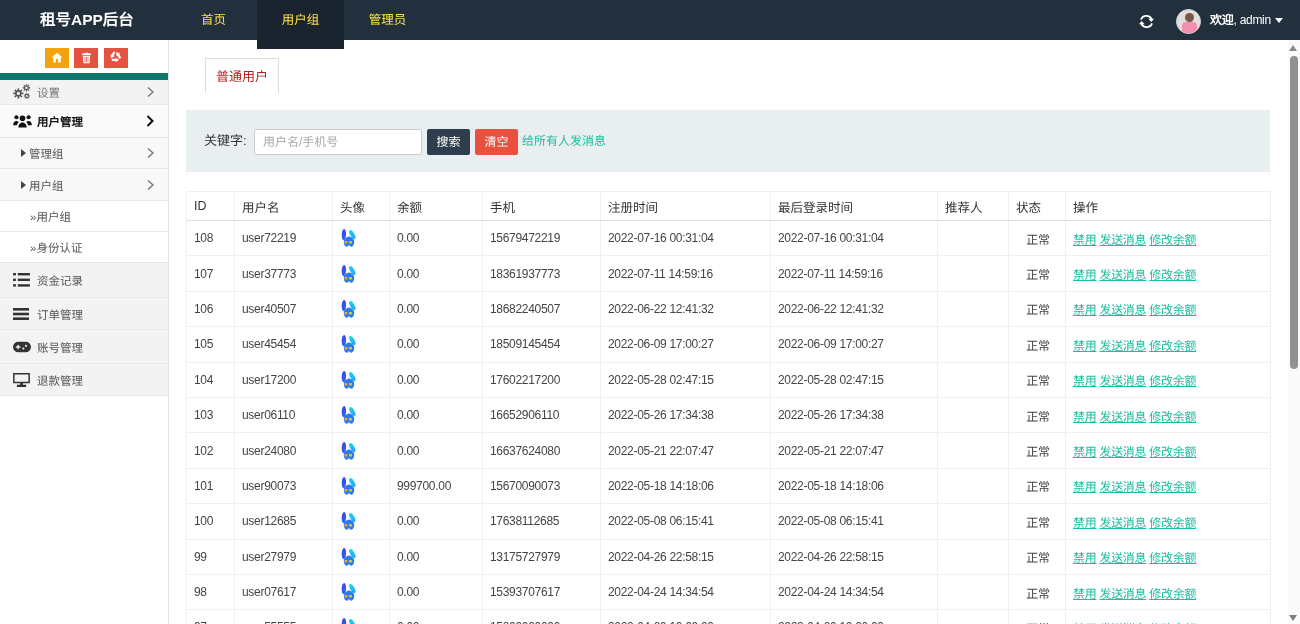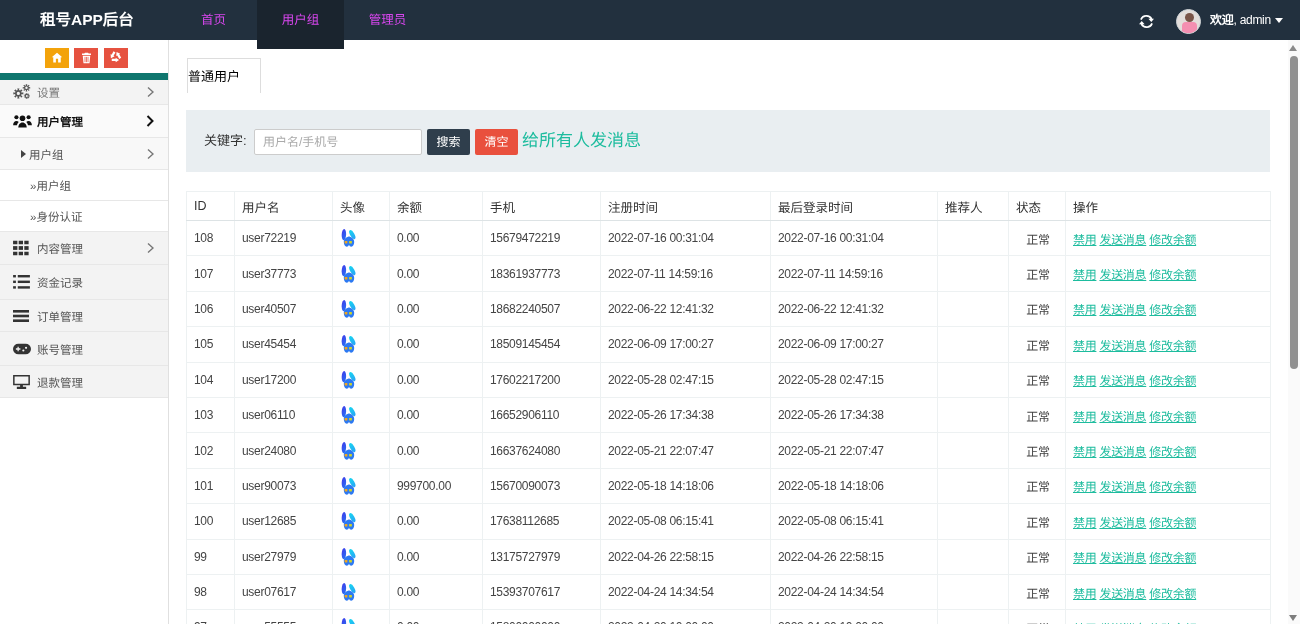--- a/index.html
+++ b/index.html
@@ -1,21 +1,21 @@
 <!DOCTYPE html>
 <html lang="zh-CN"><head>
 <meta charset="utf-8">
 <style>
 *{margin:0;padding:0;box-sizing:border-box}
 html,body{width:1300px;height:624px;overflow:hidden;background:#fff;
   font-family:"Liberation Sans",sans-serif;}
 .navbar{position:absolute;left:0;top:0;width:1300px;height:40px;background:#22303e;z-index:10}
 .brand{position:absolute;left:40px;top:0;line-height:40px;color:#fff;font-size:15.5px;font-weight:bold}
 .nav{position:absolute;left:170px;top:0;height:40px}
-.nav .it{float:left;width:87px;height:49px;line-height:40px;text-align:center;color:#d946ef;font-size:12.5px}
+.nav .it{float:left;width:87px;height:49px;line-height:40px;text-align:center;color:#fde047;font-size:12.5px}
 .nav .active{background:#1a242e}
 .refresh{position:absolute;left:1139px;top:14px}
 .ava{position:absolute;left:1176px;top:9px;width:25px;height:25px;border-radius:50%;background:#e3dedb;overflow:hidden;border:1px solid #cfd3d6}
 .ava .hd{position:absolute;left:8px;top:3px;width:9px;height:9px;border-radius:50%;background:#7a5548}
 .ava .bd{position:absolute;left:5px;top:12px;width:15px;height:13px;border-radius:4px;background:#f48fb1}
 .welc{position:absolute;left:1210px;top:0;line-height:40px;font-weight:bold;white-space:nowrap;color:#fff;font-size:12px;letter-spacing:-0.2px}
 .caret{display:inline-block;width:0;height:0;border-left:4px solid transparent;border-right:4px solid transparent;border-top:5px solid #fff;margin-left:4px;vertical-align:middle}
 
 .side{position:absolute;left:0;top:40px;width:169px;height:584px;background:#fff;border-right:1px solid #e0e0e0}
 .btns{position:absolute;left:45px;top:8px;white-space:nowrap}
@@ -25,29 +25,29 @@
 .mi{position:relative;border-bottom:1px solid #e7e7e7;font-size:11.5px;color:#555}
 .mi .txt{position:absolute;left:37px;top:50%;transform:translateY(-50%)}
 .mi .ico{position:absolute;left:13px;top:50%;transform:translateY(-50%)}
 .mi .chev{position:absolute;right:14px;top:50%;transform:translateY(-50%)}
 .mi.l2 .txt{left:29px}
 .tri{position:absolute;left:21px;top:50%;transform:translateY(-50%);width:0;height:0;border-top:4px solid transparent;border-bottom:4px solid transparent;border-left:5px solid #444}
 .mi.l3{background:#fff;color:#555}
 .mi.l3 .txt{left:30px}
 
 .main{position:absolute;left:169px;top:40px;width:1119px;height:584px;background:#fff;overflow:hidden}
-.tab{position:absolute;left:18px;top:18px;width:74px;height:35px;background:#fff;border:1px solid #ddd;border-bottom:none;line-height:35px;font-size:13px;color:#000000}
+.tab{position:absolute;left:36px;top:18px;width:74px;height:35px;background:#fff;border:1px solid #ddd;border-bottom:none;line-height:35px;text-align:center;font-size:13px;color:#b91c1c}
 .well{position:absolute;left:17px;top:70px;width:1084px;height:62px;background:#e9eef1}
 .well .lbl{position:absolute;left:18px;top:0;line-height:62px;font-size:13px;color:#333}
 .well input{position:absolute;left:68px;top:19px;width:168px;height:26px;border:1px solid #ccc;border-radius:2px;background:#fff;padding:0 8px;font-size:12px;font-family:inherit;color:#333}
 .well input::placeholder{color:#aaa}
 .btn{position:absolute;top:19px;height:26px;line-height:26px;text-align:center;color:#fff;font-size:12px;border-radius:2px}
 .bsearch{left:241px;width:43px;background:#2f3e4c}
 .bclear{left:289px;width:43px;background:#e9503d}
-.sendall{position:absolute;left:336px;top:0;line-height:62px;font-size:17px;color:#1cbc9e}
+.sendall{position:absolute;left:336px;top:0;line-height:62px;font-size:12px;color:#1cbc9e}
 table{position:absolute;left:17px;top:151px;width:1084px;border-collapse:collapse;table-layout:fixed;font-size:12px;color:#444}
 th,td{border:1px solid #edf1f2;padding:0 0 0 7px;text-align:left;font-weight:normal;overflow:hidden;white-space:nowrap}
 table{border:1px solid #dfe5e7}
 th{height:29px;font-weight:normal;color:#333;font-size:12.5px;border-bottom:1px solid #dde3e5}
 td{height:35.4px;border-top:1px solid #e8eef0;letter-spacing:-0.3px}
 tr{}
 a.act{color:#1dbc9e;text-decoration:underline}
 .bunny{display:block;margin-top:1px}
 </style>
 </head>
@@ -106,52 +106,40 @@
             <path d="M0 12.5C0 10 1.4 8 3.5 8c1 0 1.8.4 2.5 1.1C4.8 10.2 4.2 12 4.1 12.5z"></path>
             <circle cx="16.5" cy="4" r="2.2"></circle>
             <path d="M20 12.5C20 10 18.6 8 16.5 8c-1 0-1.8.4-2.5 1.1 1.2 1.1 1.8 2.9 1.9 3.4z"></path>
           </g>
         </svg>
       <span class="txt" style="color:#111;font-weight:bold">用户管理</span>
       <svg class="chev" width="8" height="12" viewBox="0 0 8 12">
           <polyline points="1.5,1 6.5,6 1.5,11" fill="none" stroke="#111" stroke-width="2"></polyline>
         </svg>
     </div>
+    <div class="mi l2" style="height:31px;background:#f8f8f8">
+      <span class="tri"></span>
+        <span class="txt">管理组</span>
+      <svg class="chev" width="7" height="11" viewBox="0 0 7 11">
+          <polyline points="1,1 6,5.5 1,10" fill="none" stroke="#777" stroke-width="1.4"></polyline>
+        </svg>
+    </div>
     <div class="mi l2" style="height:32px;background:#f8f8f8">
       <span class="tri"></span>
         <span class="txt">用户组</span>
       <svg class="chev" width="7" height="11" viewBox="0 0 7 11">
           <polyline points="1,1 6,5.5 1,10" fill="none" stroke="#777" stroke-width="1.4"></polyline>
         </svg>
     </div>
     <div class="mi l3" style="height:31px">
         <span class="txt">»用户组</span>
       </div>
     <div class="mi l3" style="height:31px">
         <span class="txt">»身份认证</span>
       </div>
-    <div class="mi" style="height:33px;background:#f3f3f3">
-      <svg class="ico" width="17" height="15" viewBox="0 0 18 16">
-          <g fill="#333">
-            <rect x="0" y="0" width="4.6" height="4"></rect>
-            <rect x="6" y="0" width="4.6" height="4"></rect>
-            <rect x="12" y="0" width="4.6" height="4"></rect>
-            <rect x="0" y="6" width="4.6" height="4"></rect>
-            <rect x="6" y="6" width="4.6" height="4"></rect>
-            <rect x="12" y="6" width="4.6" height="4"></rect>
-            <rect x="0" y="12" width="4.6" height="4"></rect>
-            <rect x="6" y="12" width="4.6" height="4"></rect>
-            <rect x="12" y="12" width="4.6" height="4"></rect>
-          </g>
-        </svg>
-      <span class="txt">内容管理</span>
-      <svg class="chev" width="7" height="11" viewBox="0 0 7 11">
-          <polyline points="1,1 6,5.5 1,10" fill="none" stroke="#777" stroke-width="1.4"></polyline>
-        </svg>
-    </div>
     <div class="mi" style="height:35px;background:#f3f3f3">
       <svg class="ico" width="17" height="14" viewBox="0 0 18 15">
           <g fill="#333">
             <rect x="0" y="0" width="3" height="2.6"></rect>
             <rect x="5" y="0" width="13" height="2.6"></rect>
             <rect x="0" y="6" width="3" height="2.6"></rect>
             <rect x="5" y="6" width="13" height="2.6"></rect>
             <rect x="0" y="12" width="3" height="2.6"></rect>
             <rect x="5" y="12" width="13" height="2.6"></rect>
           </g>

